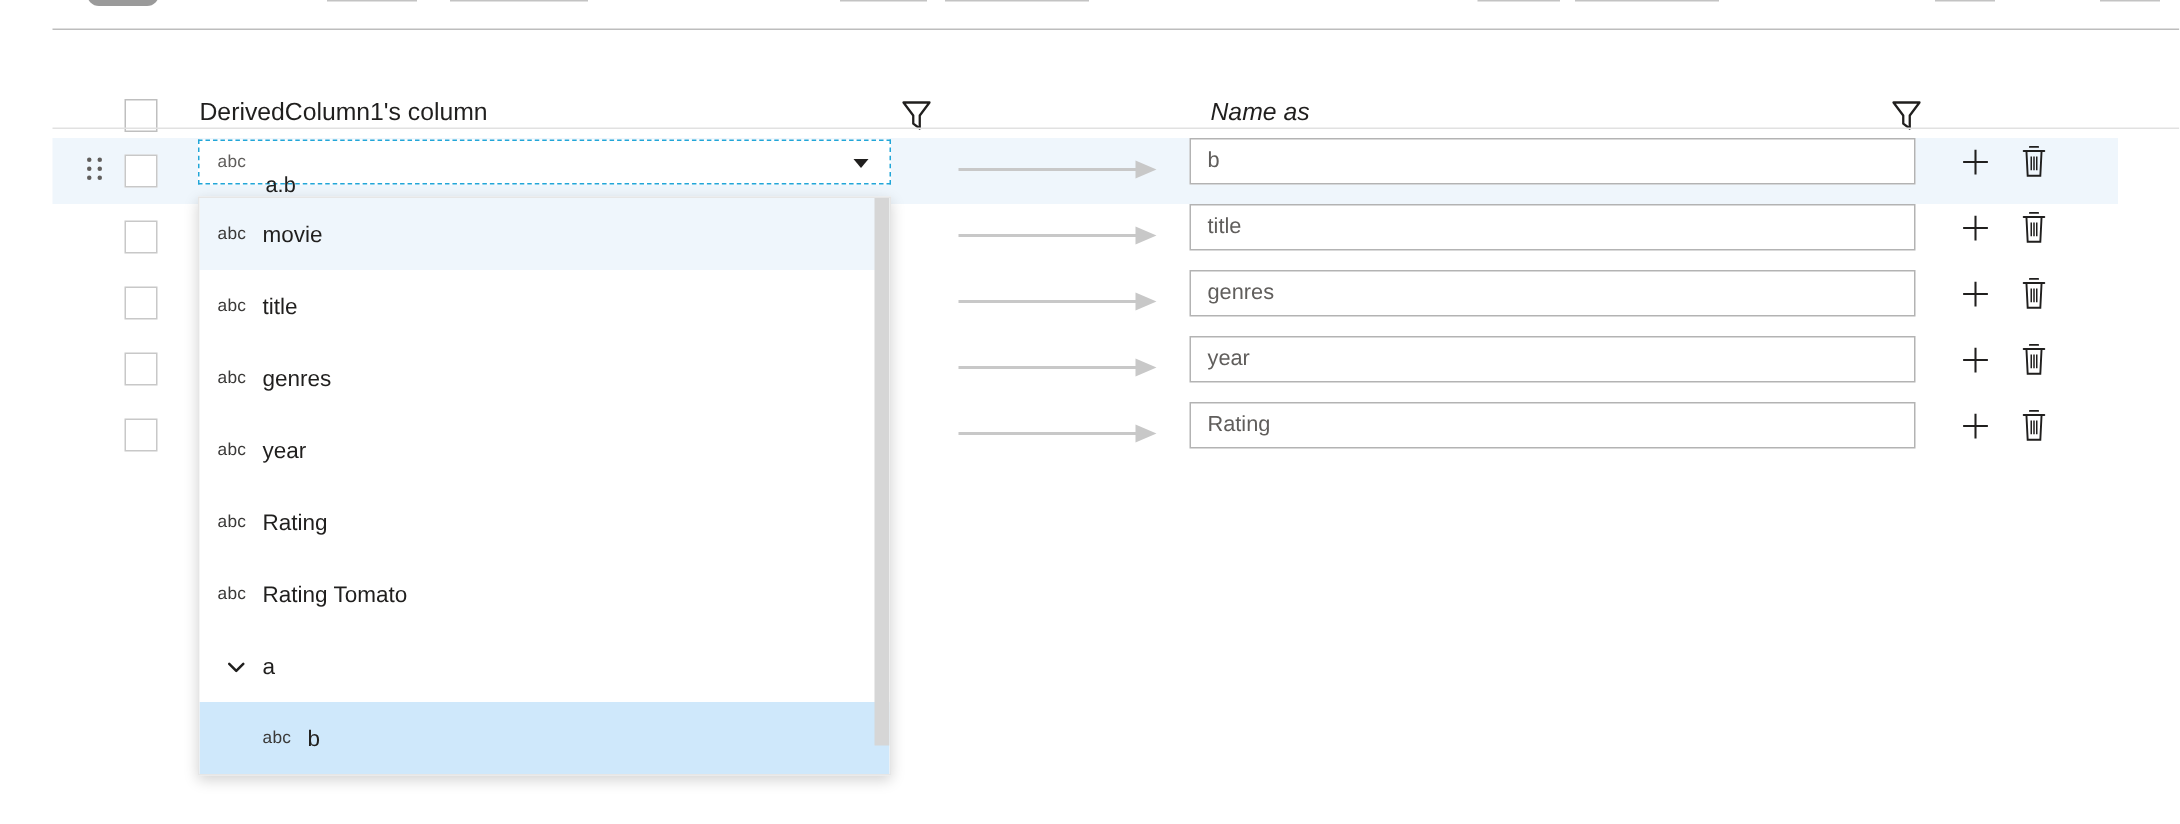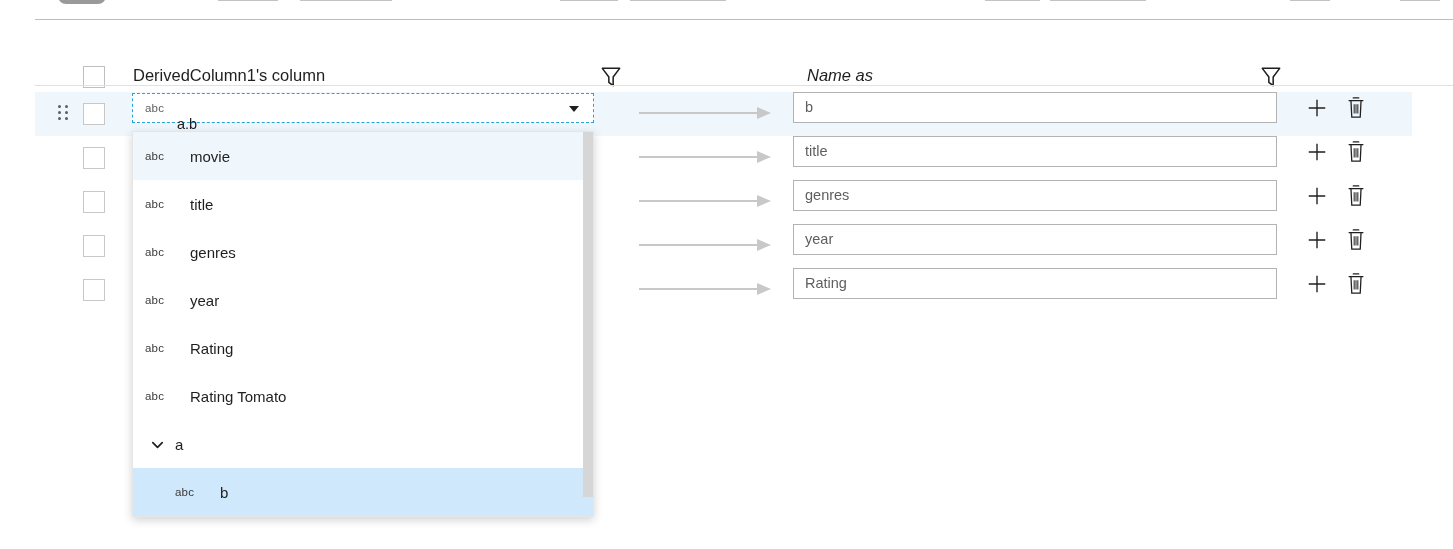--- a/index.html
+++ b/index.html
@@ -233,21 +233,21 @@
     font-size: 11.5px;
     color: #3b3a39;
     margin-left: 12px;
     width: 26px;
     flex: none;
     letter-spacing: .2px;
   }
   .dd-item .lbl {
     font-size: 15px;
     color: #201f1e;
-    margin-left: 19px;
+    margin-left: 4px;
   }
   .dd-item.group .chev {
     margin-left: 14px;
     width: 20px;
     flex: none;
     display: flex;
     align-items: center;
     justify-content: center;
   }
   .dd-item.group .lbl { margin-left: 8px; }

